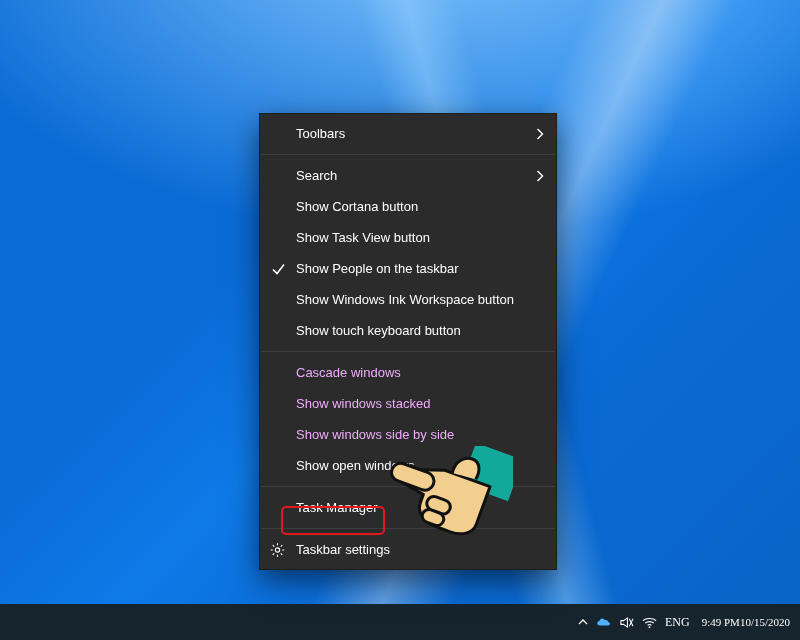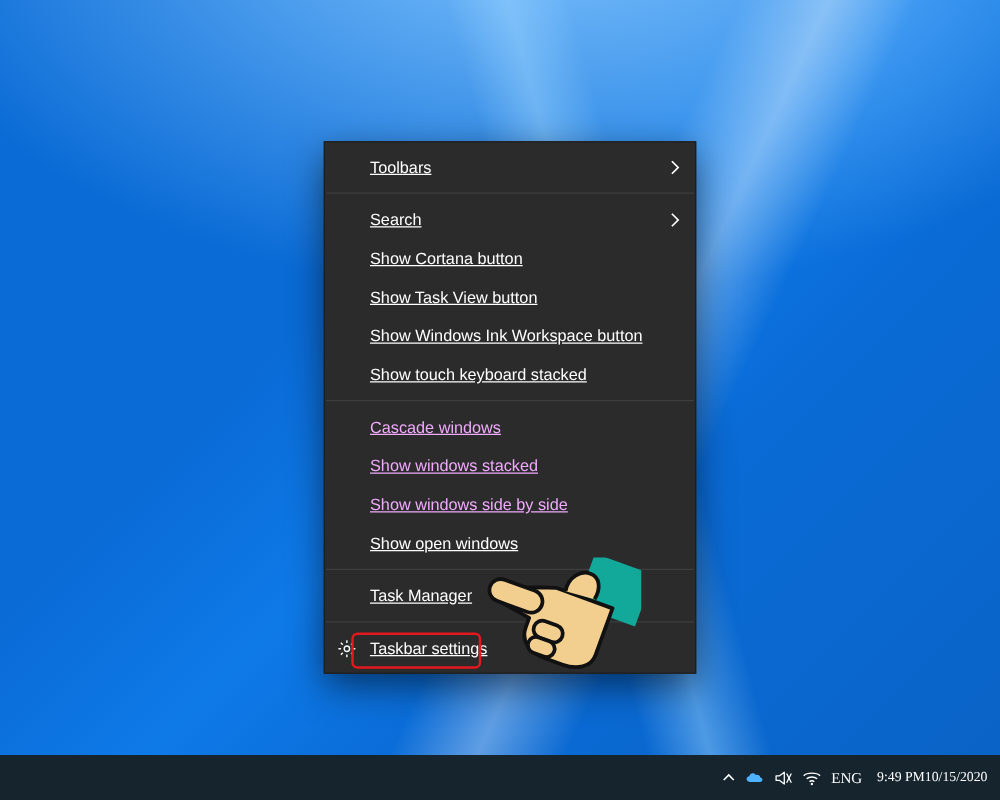--- a/index.html
+++ b/index.html
@@ -87,21 +87,20 @@
     border: 1px solid #1e1e1e;
   }
   .ctx .item {
     position: relative;
     display: flex;
     align-items: center;
     height: 31px;
     padding: 0 14px 0 36px;
     font-size: 13px;
     white-space: nowrap;
-    text-decoration: underline;
   }
   .ctx .item.disabled {
     color: #f0abfc;
   }
   .ctx .sep {
     height: 1px;
     margin: 5px 1px;
     background: #3e3e3e;
   }
   .ctx .chev {
@@ -211,27 +210,35 @@
   </div>
 
   <div class="item">
     <span>Show Cortana button</span>
   </div>
 
   <div class="item">
     <span>Show Task View button</span>
   </div>
 
+  <div class="item">
+    <span class="check">
+      <svg viewBox="0 0 13 13">
+          <polyline points="1,7 5,11 12,2" fill="none" stroke="#fff" stroke-width="1.6"></polyline>
+        </svg>
+    </span>
+    <span>Show People on the taskbar</span>
+  </div>
 
   <div class="item">
     <span>Show Windows Ink Workspace button</span>
   </div>
 
   <div class="item">
-    <span>Show touch keyboard stacked</span>
+    <span>Show touch keyboard button</span>
   </div>
 
   <div class="sep"></div>
 
   <div class="item disabled">
     <span>Cascade windows</span>
   </div>
 
   <div class="item disabled">
     <span>Show windows stacked</span>

